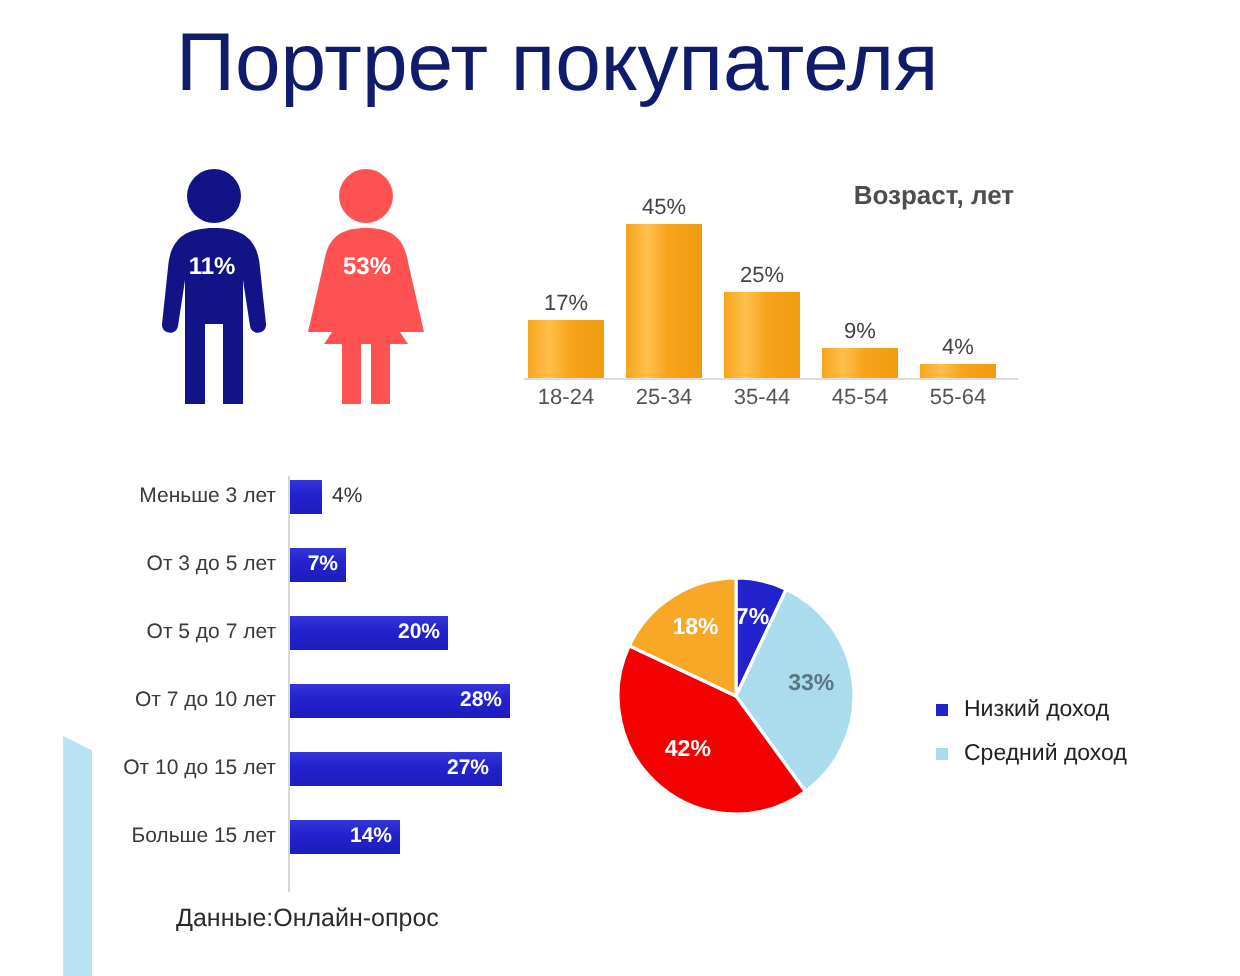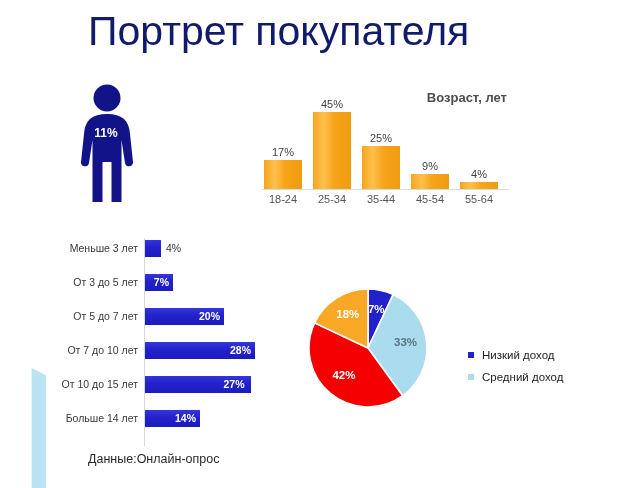--- a/index.html
+++ b/index.html
@@ -253,20 +253,29 @@
   <div class="gender-block">
 
     <div class="figure male">
       <svg viewBox="0 0 62 120" width="62" height="120">
         <circle cx="31" cy="14" r="13.5" fill="#131388"></circle>
         <path d="M31 30 C16 30 9 36 8 50 L5 78 C4.6 83 12.2 84.2 13 79 L16.5 56 L16.5 118 L26.5 118 L26.5 78 L35.5 78 L35.5 118 L45.5 118 L45.5 56 L49 79 C49.8 84.2 57.4 83 57 78 L54 50 C53 36 46 30 31 30 Z" fill="#131388"></path>
       </svg>
       <div class="fig-pct">11%</div>
     </div>
 
+    <div class="figure female">
+      <svg viewBox="0 0 62 120" width="62" height="120">
+        <circle cx="31" cy="14" r="13.5" fill="#ff5252"></circle>
+        <path d="M31 30 C18 30 12 35 10 47 L2 82 L14 82 L10 88 L52 88 L48 82 L60 82 L52 47 C50 35 44 30 31 30 Z" fill="#ff5252"></path>
+        <rect x="19" y="86" width="9.5" height="32" fill="#ff5252"></rect>
+        <rect x="33.5" y="86" width="9.5" height="32" fill="#ff5252"></rect>
+      </svg>
+      <div class="fig-pct">53%</div>
+    </div>
 
   </div>
 
   <div class="age-chart">
     <div class="age-title">Возраст, лет</div>
     <div class="age-baseline"></div>
     <div id="age-bars-host">
         <div class="age-bar-wrap" style="left: 6px;">
           <div class="age-bar" style="height: 29px;"></div>
           <div class="age-bar-label" style="bottom: 31px;">17%</div>
@@ -317,21 +326,21 @@
           <div class="hbar-cat">От 7 до 10 лет</div>
           <div class="hbar" style="width: 110px;"></div>
           <div class="hbar-val-in" style="left: 173px; width: 26px; text-align: right;">28%</div>
         </div>
         <div class="hbar-row" style="top: 136px;">
           <div class="hbar-cat">От 10 до 15 лет</div>
           <div class="hbar" style="width: 106px;"></div>
           <div class="hbar-val-in" style="left: 169px; width: 26px; text-align: center;">27%</div>
         </div>
         <div class="hbar-row" style="top: 170px;">
-          <div class="hbar-cat">Больше 14 лет</div>
+          <div class="hbar-cat">Больше 15 лет</div>
           <div class="hbar" style="width: 55px;"></div>
           <div class="hbar-val-in" style="left: 118px; width: 26px; text-align: right;">14%</div>
         </div>
       </div>
   </div>
 
   <div class="source-note">Данные:Онлайн-опрос</div>
 
   <div class="pie-wrap">
     <svg id="pie-svg" viewBox="0 0 120 120" width="120" height="120">

